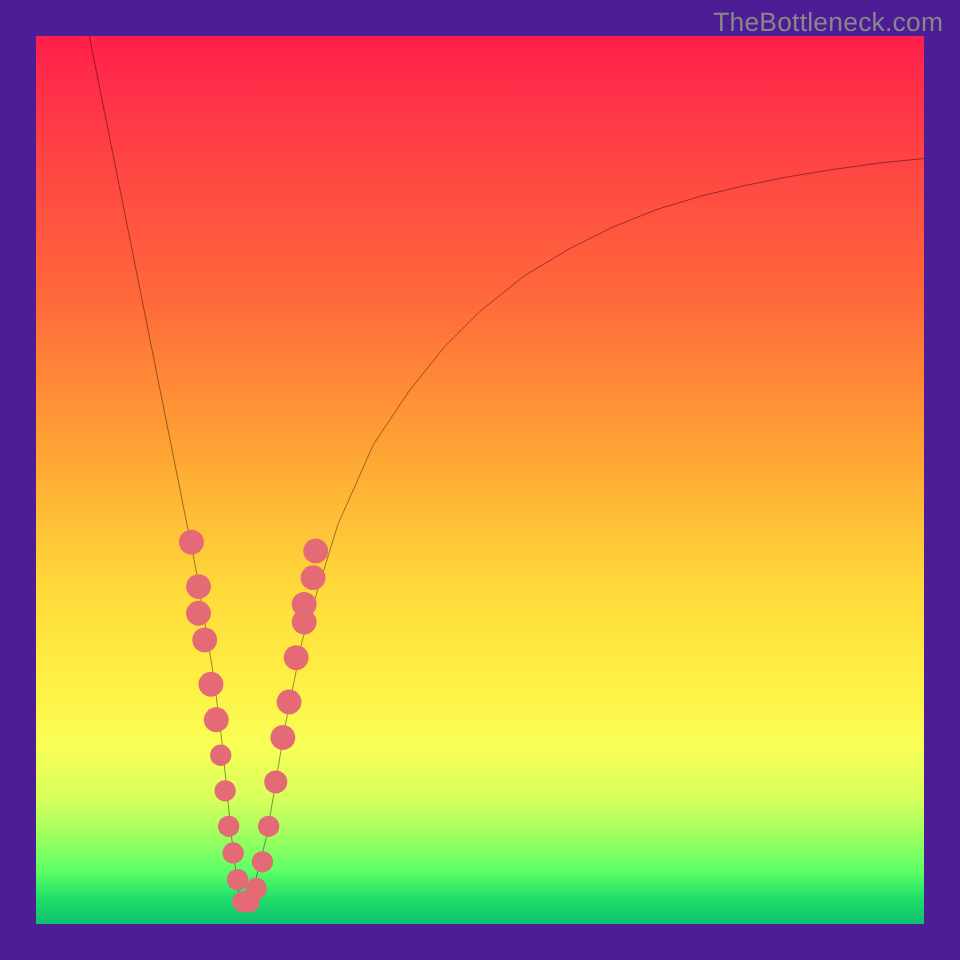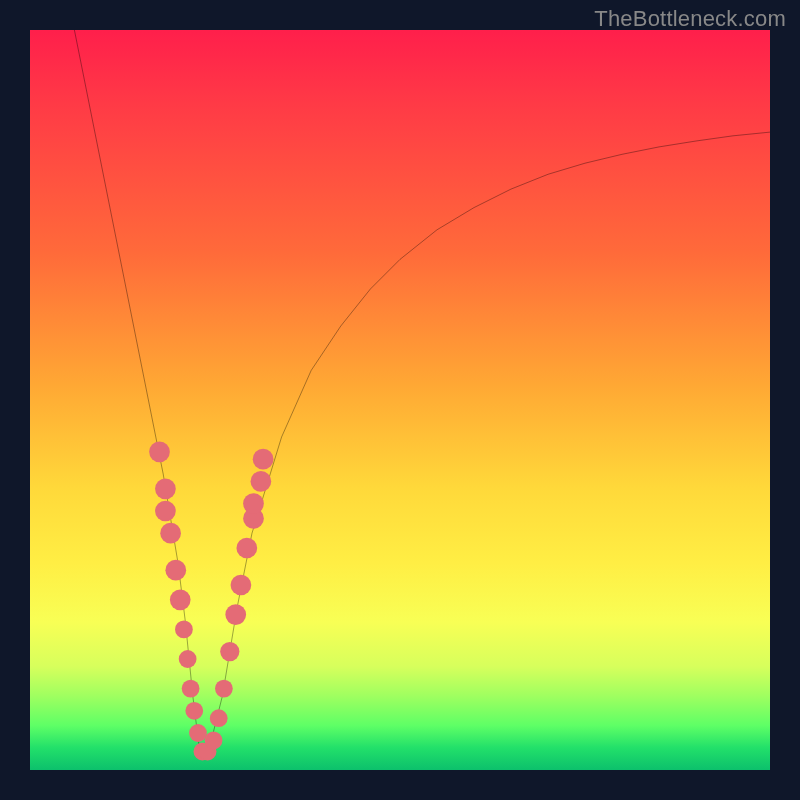--- a/index.html
+++ b/index.html
@@ -7,21 +7,21 @@
     padding: 0;
     width: 800px;
     height: 800px;
     overflow: hidden;
     background: #000;
     font-family: Arial, Helvetica, sans-serif;
   }
   .frame {
     position: absolute;
     inset: 0;
-    background: #0f172a;
+    background: #4c1d95;
   }
   .plot-area {
     position: absolute;
     left: 30px;
     top: 30px;
     width: 740px;
     height: 740px;
     
     background: linear-gradient(
       to bottom,

